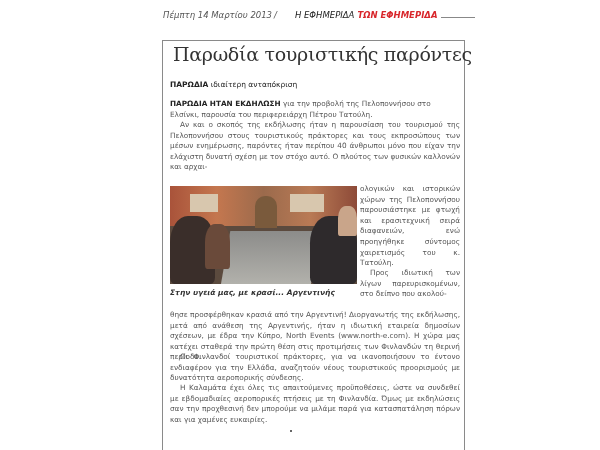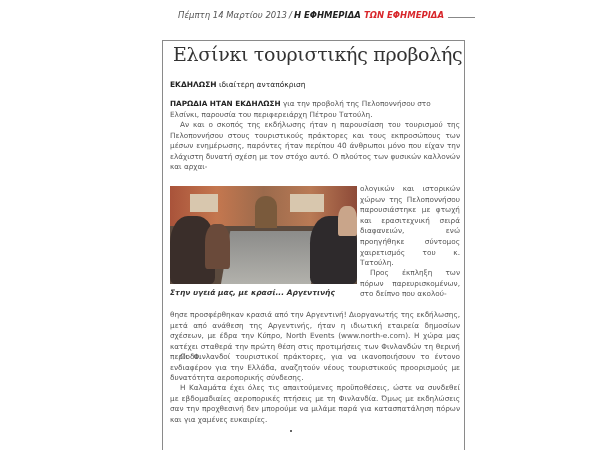--- a/index.html
+++ b/index.html
@@ -7,23 +7,23 @@
       width: 600px; height: 450px; overflow: hidden;
       background: #ffffff;
       font-family: "DejaVu Sans", sans-serif;
       position: relative;
       color: #4a4a4a;
     }
     .header {
       position: absolute; left: 163px; top: 6px; width: 312px; height: 14px;
       font-size: 8.5px; white-space: nowrap; display: flex; align-items: flex-end;
     }
-    .header .date { font-style: italic; color: #555; margin-left: 15px; }
+    .header .date { font-style: italic; color: #555; }
     .header .sep { color: #555; margin: 0 2px; font-style: italic; }
-    .header .paper1 { font-weight: bold; font-style: italic; color: #222; }
+    .header .paper1 { font-weight: normal; font-style: italic; color: #222; margin-left: 16px; }
     .header .paper2 { font-weight: bold; font-style: italic; color: #d8262b; margin-left: 3px; }
     .header .rule { flex: 1; border-bottom: 1px solid #888; margin-left: 4px; margin-bottom: 2px; }
     .frame {
       position: absolute; left: 162px; top: 40px; width: 303px; height: 420px;
       border: 1px solid #8a8a8a; box-sizing: border-box;
     }
     .title {
       position: absolute; left: 173px; top: 43px; width: 290px;
       font-family: "DejaVu Serif", serif; font-size: 19px; color: #333;
       letter-spacing: -0.3px; white-space: nowrap;
@@ -67,24 +67,24 @@
 <div class="header">
   <span class="date">Πέμπτη 14 Μαρτίου 2013</span>
   <span class="sep">/</span>
   <span class="paper1">Η ΕΦΗΜΕΡΙΔΑ</span>
   <span class="paper2">ΤΩΝ ΕΦΗΜΕΡΙΔΑ</span>
   <span class="rule"></span>
 </div>
 
 <div class="frame"></div>
 
-<div class="title">Ελσίνκι τουριστικής προβολής</div>
+<div class="title">Παρωδία τουριστικής παρόντες</div>
 
 <div class="kicker">
-  <span>ΕΚΔΗΛΩΣΗ</span><span class="rest"> ιδιαίτερη ανταπόκριση</span>
+  <span>ΠΑΡΩΔΙΑ</span><span class="rest"> ιδιαίτερη ανταπόκριση</span>
 </div>
 
 <div class="para p1">
   <span class="lead">ΠΑΡΩΔΙΑ ΗΤΑΝ ΕΚΔΗΛΩΣΗ</span><span> για την προβολή της Πελοποννήσου στο Ελσίνκι, παρουσία του περιφερειάρχη Πέτρου Τατούλη.</span>
 </div>
 
 <div class="para p2">Αν και ο σκοπός της εκδήλωσης ήταν η παρουσίαση του τουρισμού της Πελοποννήσου στους τουριστικούς πράκτορες και τους εκπροσώπους των μέσων ενημέρωσης, παρόντες ήταν περίπου 40 άνθρωποι μόνο που είχαν την ελάχιστη δυνατή σχέση με τον στόχο αυτό. Ο πλούτος των φυσικών καλλονών και αρχαι-</div>
 
 <div class="photo">
   <div class="wall"></div>
@@ -93,17 +93,17 @@
   <div class="door"></div>
   <div class="table"></div>
   <div class="people" style="left:0;top:30px;width:45px;height:68px;background:#3a2e2a;"></div>
   <div class="people" style="left:35px;top:38px;width:25px;height:45px;background:#6a4a3a;"></div>
   <div class="people" style="left:140px;top:30px;width:47px;height:68px;background:#2e2a2c;"></div>
   <div class="people" style="left:168px;top:20px;width:19px;height:30px;background:#c9a58a;"></div>
 </div>
 <div class="caption">Στην υγειά μας, με κρασί... Αργεντινής</div>
 
 <div class="para p2b">ολογικών και ιστορικών χώρων της Πελοποννήσου παρουσιάστηκε με φτωχή και ερασιτεχνική σειρά διαφανειών, ενώ προηγήθηκε σύντομος χαιρετισμός του κ. Τατούλη.</div>
-<div class="para p3">Προς έκπληξη των πόρων παρευρισκομένων, στο δείπνο που ακολού-</div>
+<div class="para p3">Προς ιδιωτική των λίγων παρευρισκομένων, στο δείπνο που ακολού-</div>
 <div class="para p3b">θησε προσφέρθηκαν κρασιά από την Αργεντινή! Διοργανωτής της εκδήλωσης, μετά από ανάθεση της Αργεντινής, ήταν η ιδιωτική εταιρεία δημοσίων σχέσεων, με έδρα την Κύπρο, North Events (www.north-e.com). Η χώρα μας κατέχει σταθερά την πρώτη θέση στις προτιμήσεις των Φινλανδών τη θερινή περίοδο.</div>
 <div class="para p4">Οι Φινλανδοί τουριστικοί πράκτορες, για να ικανοποιήσουν το έντονο ενδιαφέρον για την Ελλάδα, αναζητούν νέους τουριστικούς προορισμούς με δυνατότητα αεροπορικής σύνδεσης.</div>
 <div class="para p5">Η Καλαμάτα έχει όλες τις απαιτούμενες προϋποθέσεις, ώστε να συνδεθεί με εβδομαδιαίες αεροπορικές πτήσεις με τη Φινλανδία. Όμως με εκδηλώσεις σαν την προχθεσινή δεν μπορούμε να μιλάμε παρά για κατασπατάληση πόρων και για χαμένες ευκαιρίες.</div>
 <div class="dot"></div>
 
 </body></html>

